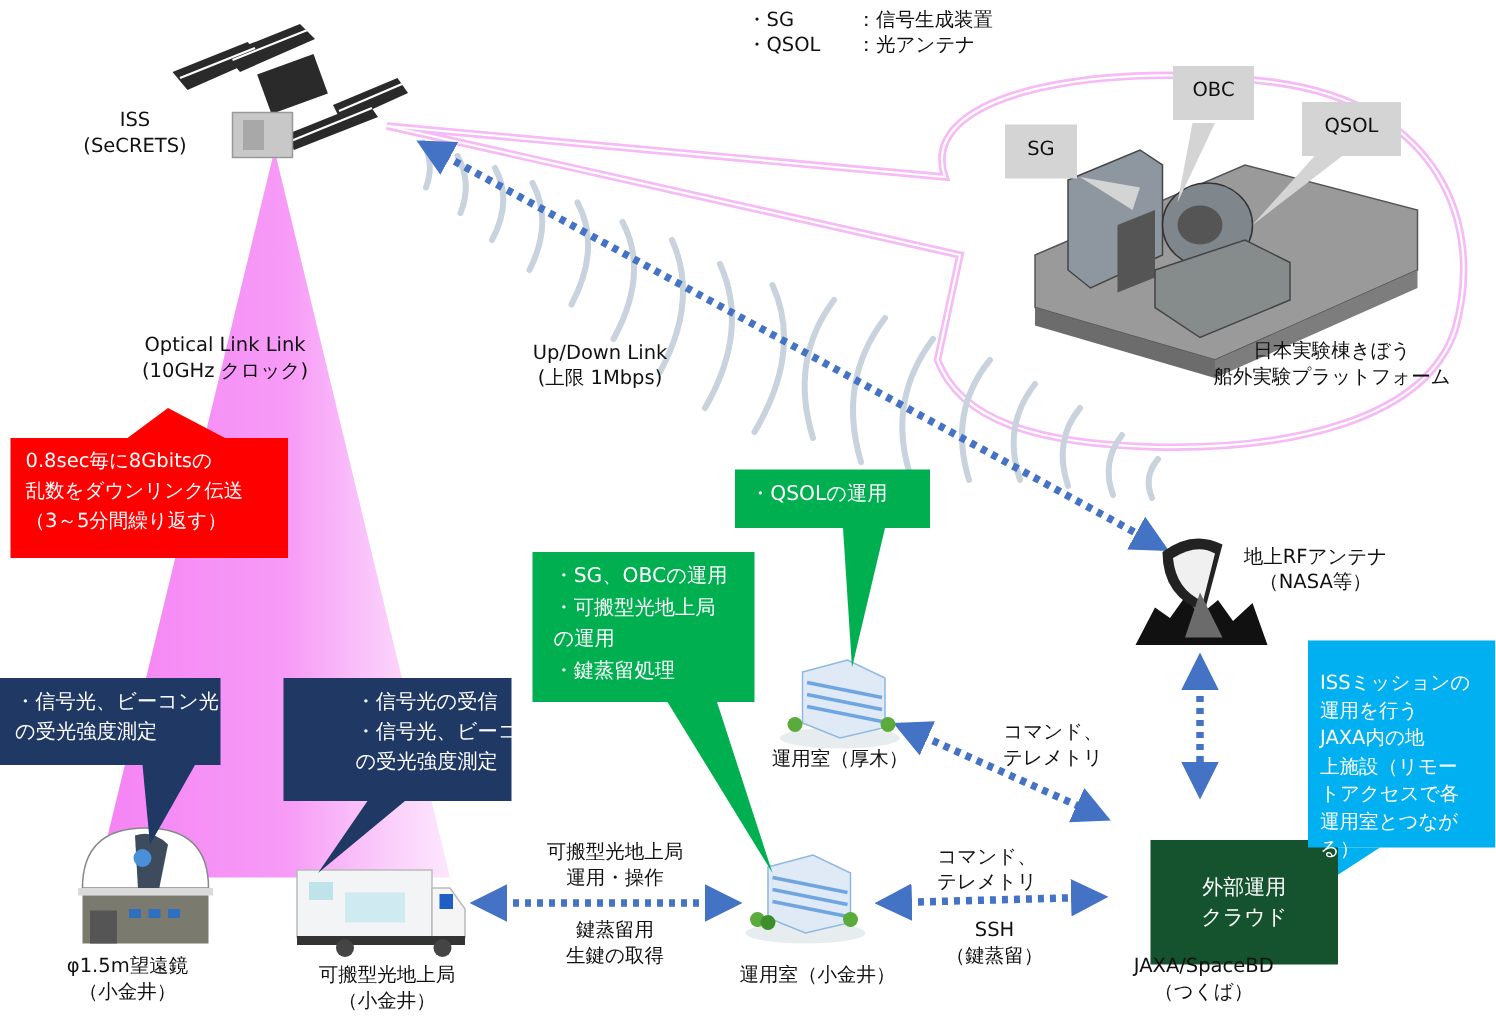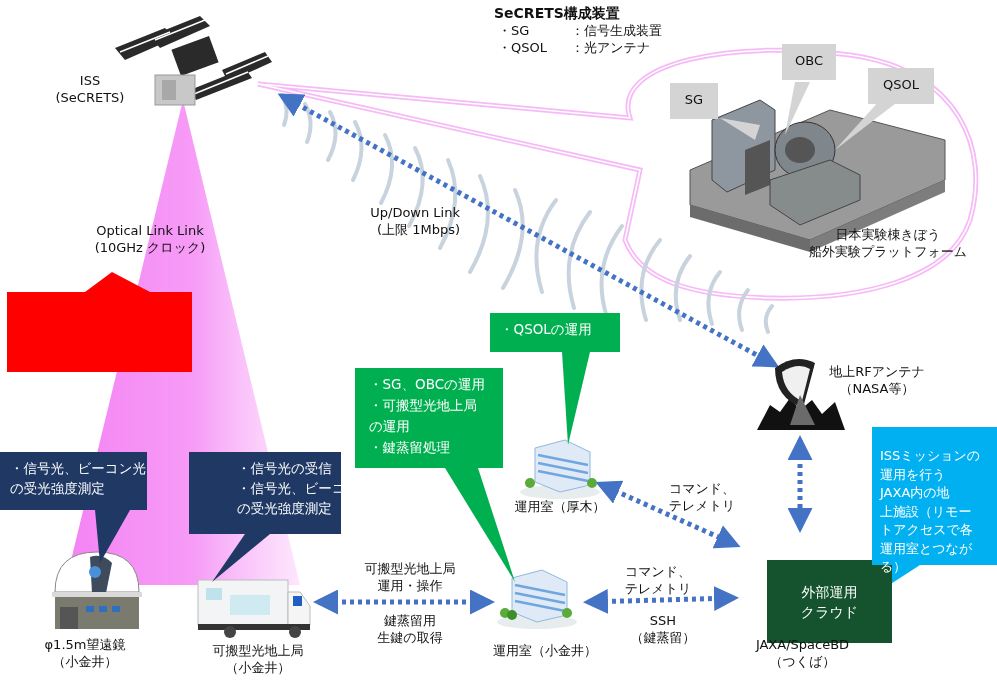--- a/index.html
+++ b/index.html
@@ -158,43 +158,45 @@
   <polygon points="562,352 590,352 568,445" fill="#00b050"></polygon>
   <polygon points="880,565 920,565 866,600" fill="#00b0f0"></polygon>
 </svg>
 
 <div class="lbl" style="left:40px;top:72px;width:100px;">
   <div>ISS</div>
   <div>(SeCRETS)</div>
 </div>
 
 <div class="spec">
-  <div class="title">SeCRETS構成装置</div>
   <span class="row">・<span class="k">SG</span>：<span>信号生成装置</span></span>
   <span class="row">・<span class="k">QSOL</span>：<span>光アンテナ</span></span>
 </div>
 
 <div class="callout-grey" style="left:670px;top:83px;width:48px;height:36px;">SG</div>
 <div class="callout-grey" style="left:782px;top:44px;width:54px;height:36px;">OBC</div>
 <div class="callout-grey" style="left:868px;top:68px;width:66px;height:36px;">QSOL</div>
 
 <div class="lbl" style="left:808px;top:226px;width:160px;">
   <div>日本実験棟きぼう</div>
   <div>船外実験プラットフォーム</div>
 </div>
 
 <div class="lbl" style="left:70px;top:222px;width:160px;">
   <div>Optical Link Link</div>
   <div>(10GHz クロック)</div>
 </div>
 
 <div class="box" style="left:7px;top:292px;width:185px;height:80px;background:#ff0000;font-size:13px;line-height:20px;">
-</div>
-
-<div class="lbl" style="left:340px;top:204px;width:120px;text-align:right;">
+  <span class="line">0.8sec毎に8Gbitsの</span>
+  <span class="line">乱数をダウンリンク伝送</span>
+  <span class="line">（3～5分間繰り返す）</span>
+</div>
+
+<div class="lbl" style="left:340px;top:227px;width:120px;text-align:center;">
   <div>Up/Down Link</div>
   <div>(上限 1Mbps)</div>
 </div>
 
 <div class="lbl" style="left:822px;top:363px;width:110px;">
   <div>地上RFアンテナ</div>
   <div>（NASA等）</div>
 </div>
 
 <div class="box" style="left:0px;top:452px;width:147px;height:58px;background:#1f3864;">

